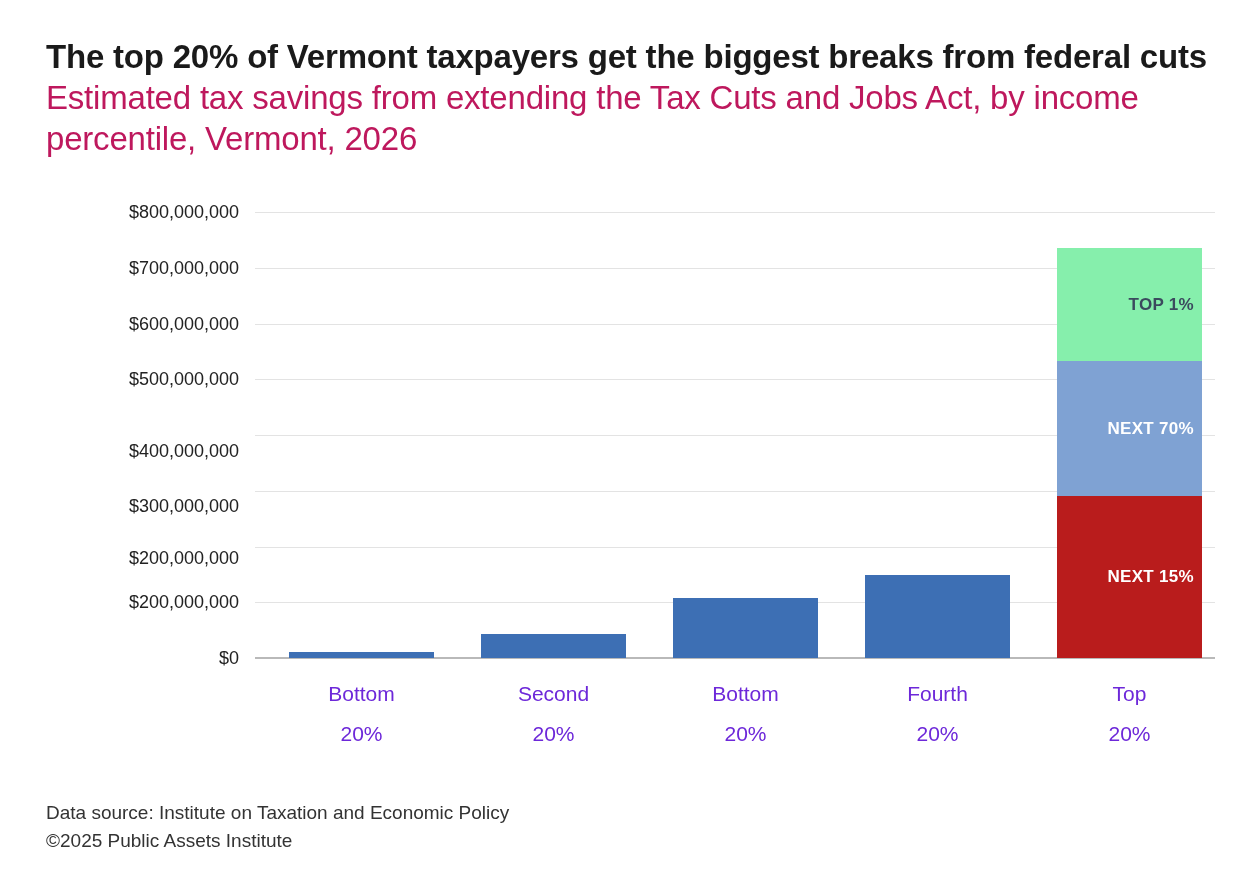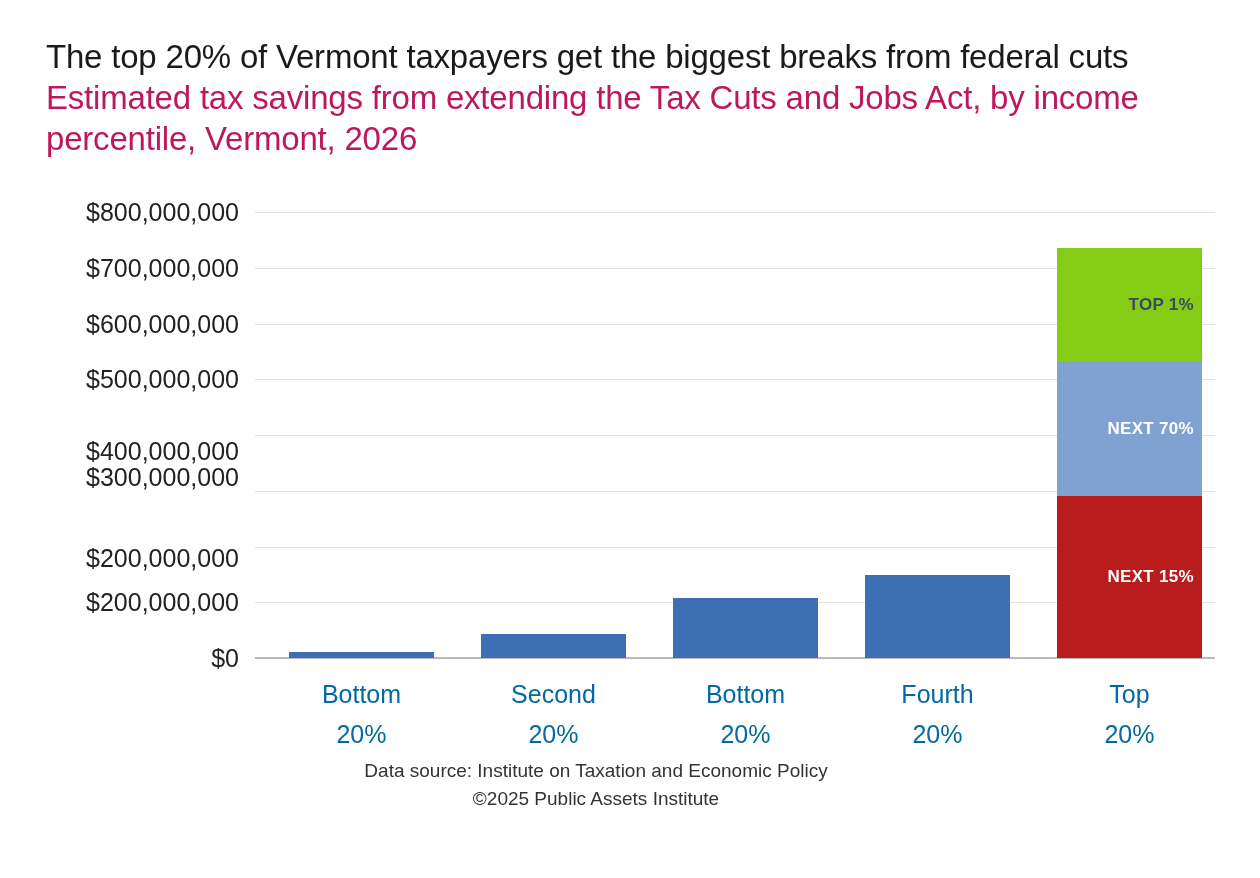--- a/index.html
+++ b/index.html
@@ -28,21 +28,21 @@
     left: 46px;
     top: 36px;
     width: 1180px;
   }
   .title-line {
     font-size: 33px;
     line-height: 41px;
     letter-spacing: -0.2px;
   }
   .title-strong {
-    font-weight: normal;
+    font-weight: bold;
     color: #1a1a1a;
   }
   .title-sub {
     font-weight: normal;
     color: #be185d;
   }
 
   
   .chart-wrap {
     position: absolute;
@@ -70,21 +70,21 @@
     position: absolute;
     left: 0;
     width: 100%;
     height: 2px;
     background: #b9b9b9;
     bottom: -1px;
   }
   .ytick {
     position: absolute;
     right: 1021px; 
-    font-size: 25px;
+    font-size: 18px;
     color: #222222;
     white-space: nowrap;
     transform: translateY(-50%);
   }
 
   .bars {
     position: absolute;
     left: 255px;
     top: 16px;
     width: 960px;
@@ -113,32 +113,31 @@
   .xlabels {
     position: absolute;
     left: 255px;
     top: 478px;
     width: 960px;
     height: 90px;
   }
   .xlabel {
     position: absolute;
     text-align: center;
-    font-size: 25px;
-    color: #0369a1;
+    font-size: 21px;
+    color: #6d28d9;
     line-height: 40px;
   }
 
   
   .footer {
     position: absolute;
     left: 46px;
-    top: 757px;
+    top: 799px;
     width: 1100px;
-    text-align: center;
   }
   .footer div {
     font-size: 19px;
     line-height: 28px;
     color: #333333;
   }
 </style>
 </head>
 <body>
 
@@ -164,21 +163,21 @@
       <div class="gridline" style="top:390.25px;"></div>
       <div class="axis-line"></div>
     </div>
 
     <div>
       <div class="ytick" style="top:16px;">$800,000,000</div>
       <div class="ytick" style="top:71.75px;">$700,000,000</div>
       <div class="ytick" style="top:127.5px;">$600,000,000</div>
       <div class="ytick" style="top:183.25px;">$500,000,000</div>
       <div class="ytick" style="top:239px;margin-top:16px;">$400,000,000</div>
-      <div class="ytick" style="top:281px;">$300,000,000</div>
+      <div class="ytick" style="top:310px;">$300,000,000</div>
       <div class="ytick" style="top:362px;">$200,000,000</div>
       <div class="ytick" style="top:406.25px;">$200,000,000</div>
       <div class="ytick" style="top:462px;">$0</div>
     </div>
 
     <div class="bars">
 
       <div class="bar-group" style="left:34px; width:145px; height:6px;">
         <div class="seg" style="bottom:0; height:6px; background:#3d6fb4;"></div>
       </div>
@@ -195,21 +194,21 @@
         <div class="seg" style="bottom:0; height:83px; background:#3d6fb4;"></div>
       </div>
 
       <div class="bar-group" style="left:802px; width:145px; height:410px;">
         <div class="seg" style="bottom:0; height:162px; background:#b91c1c;">
           <span class="seg-label" style="color:#ffffff;">NEXT 15%</span>
         </div>
         <div class="seg" style="bottom:162px; height:135px; background:#7fa2d3;">
           <span class="seg-label" style="color:#ffffff;">NEXT 70%</span>
         </div>
-        <div class="seg" style="bottom:297px; height:113px; background:#84cc16;">
+        <div class="seg" style="bottom:297px; height:113px; background:#86efac;">
           <span class="seg-label" style="color:#3b4a5e;">TOP 1%</span>
         </div>
       </div>
     </div>
 
     <div class="xlabels">
       <div class="xlabel" style="left:14px; width:185px;">
         <div>Bottom</div>
         <div>20%</div>
       </div>

